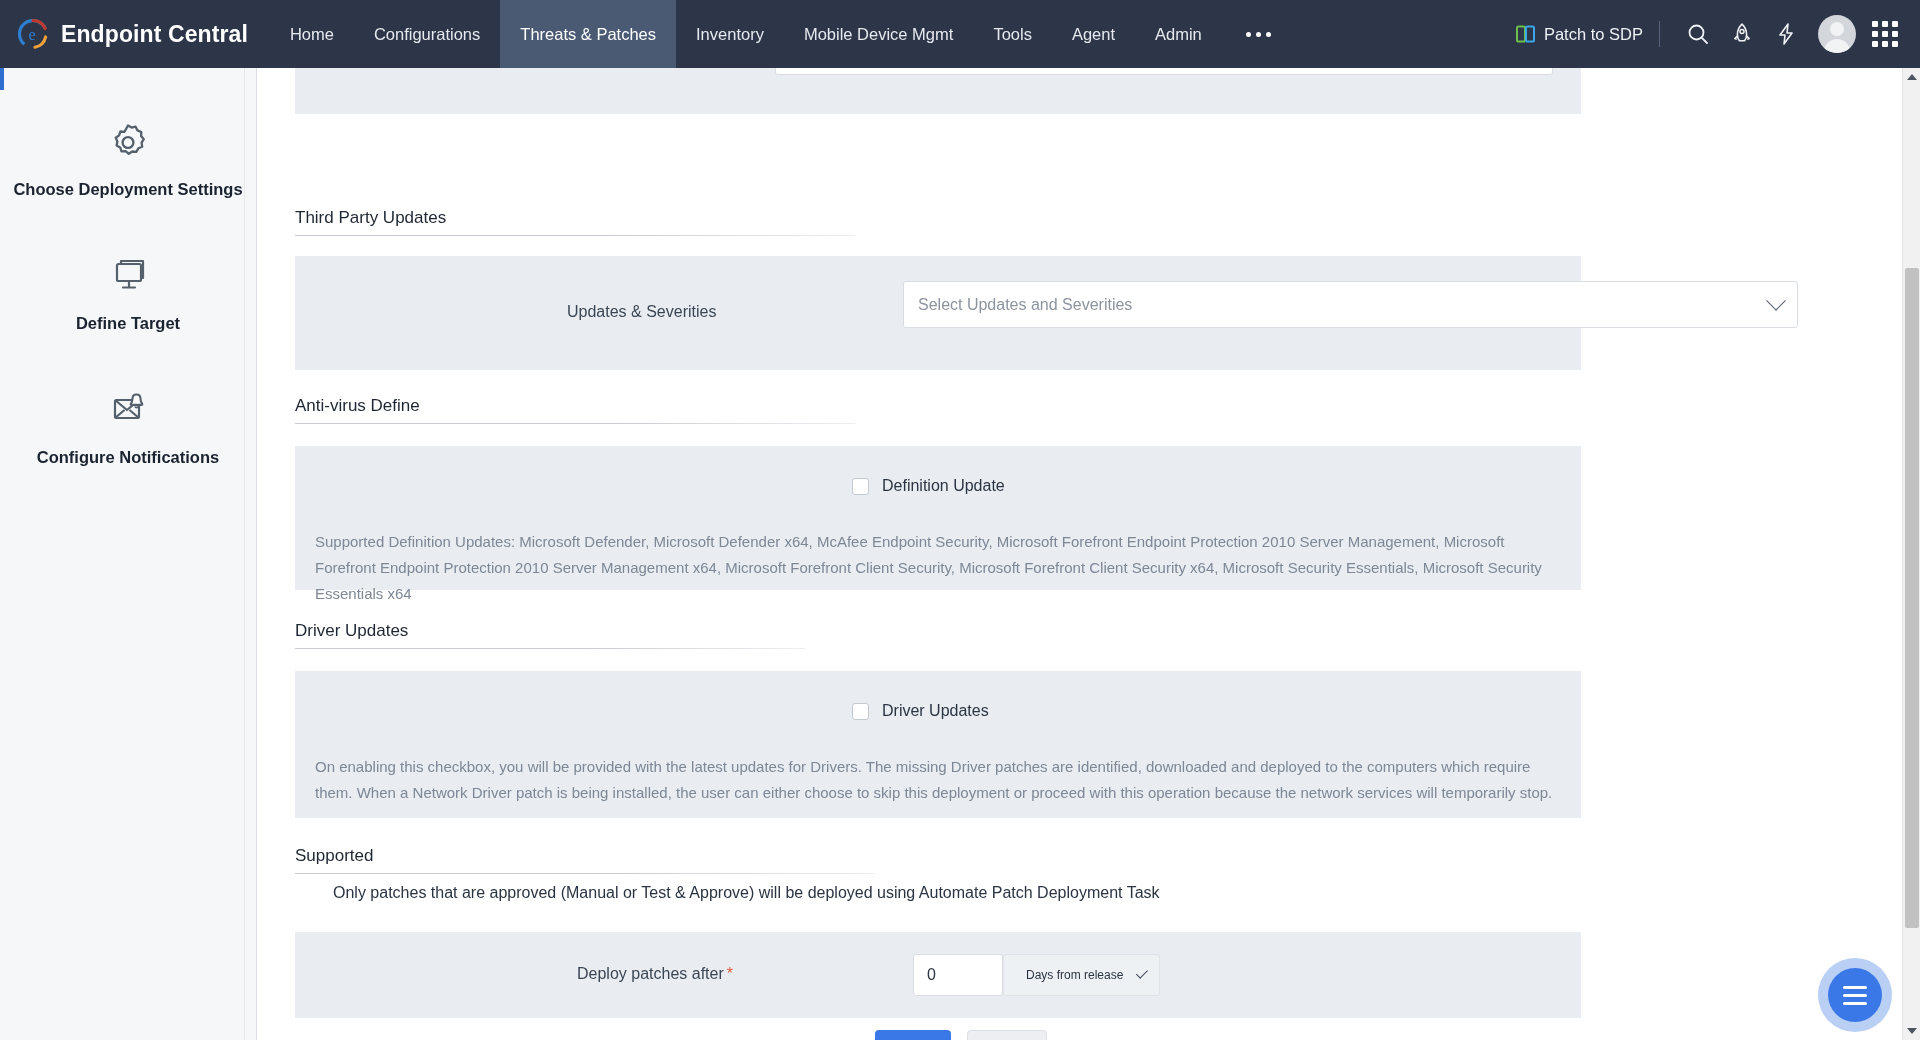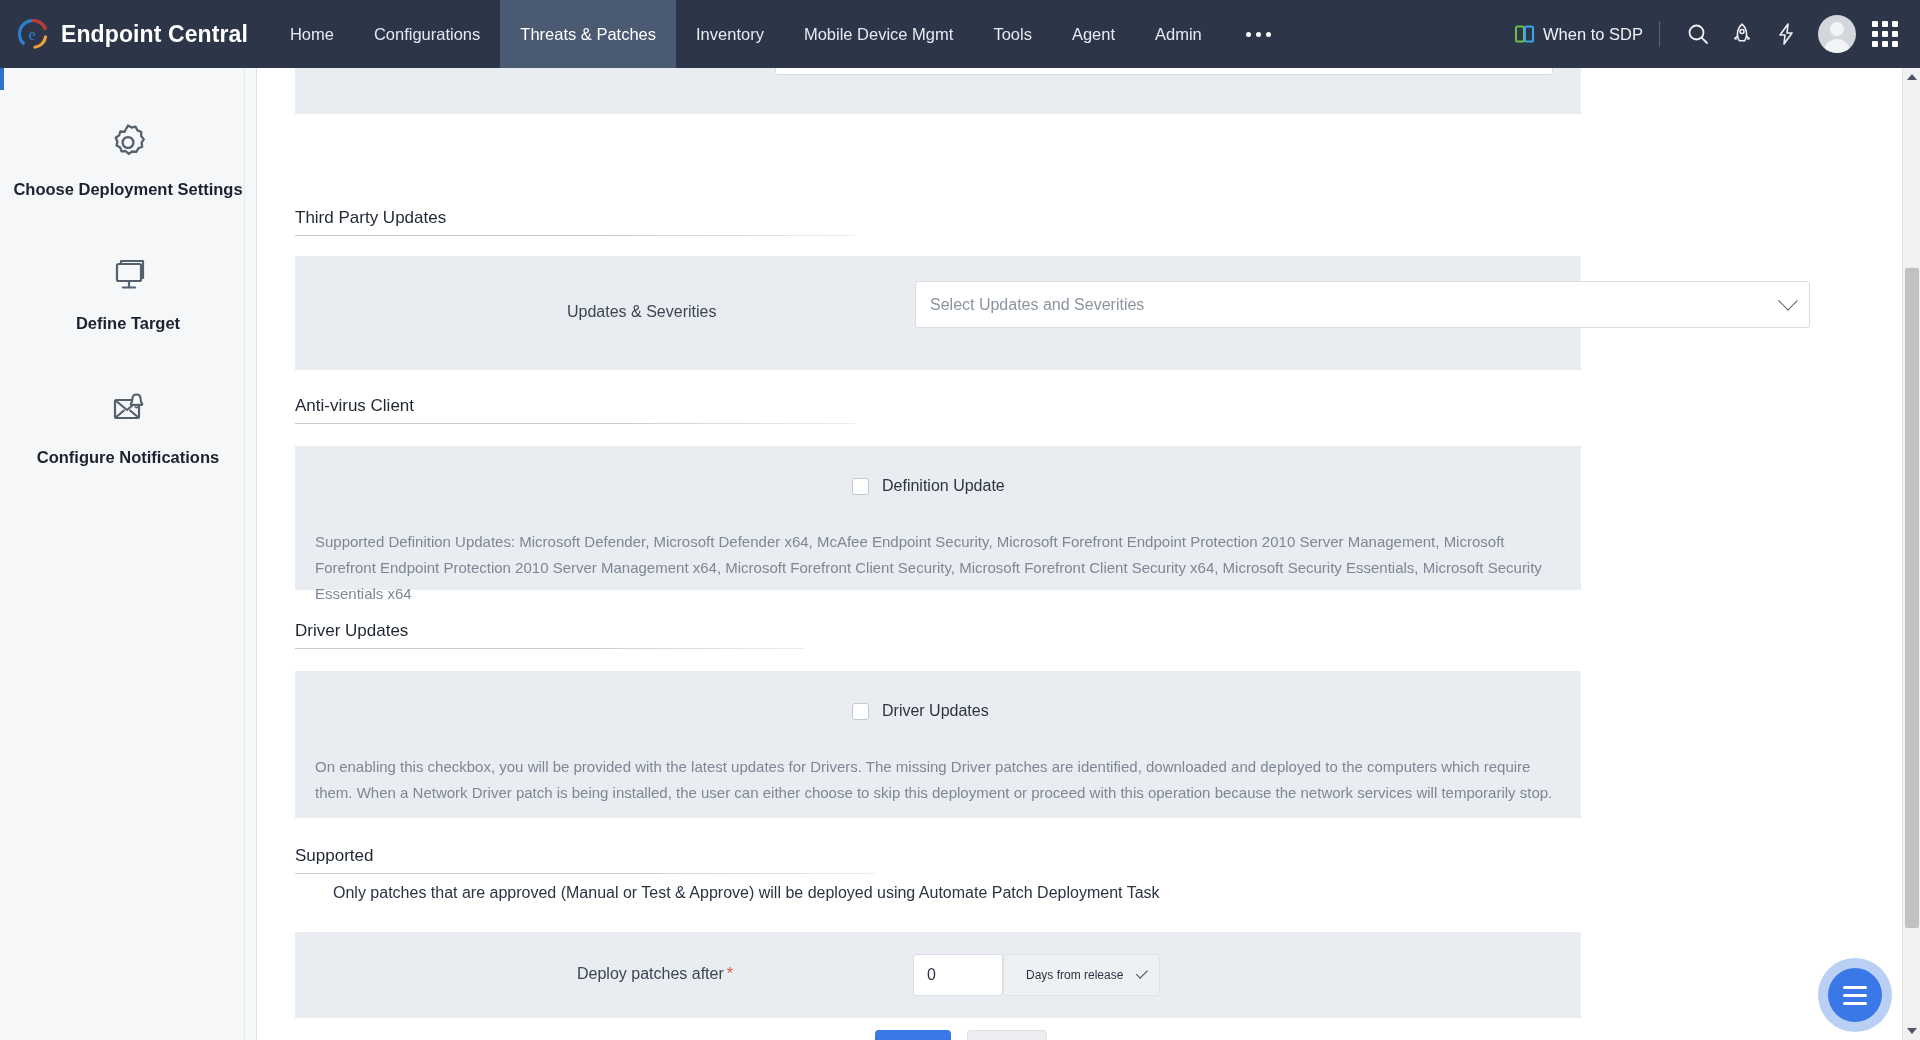--- a/index.html
+++ b/index.html
@@ -130,21 +130,21 @@
   .panel {
     position:absolute; background:#e9edf2;
   }
   .field-label {
     position:absolute; font-size:16px; color:#3b4654; white-space:nowrap;
   }
   .req { color:#e4583a; margin-left:3px; }
 
   .select-box {
     position:absolute; background:#ffffff; border:1px solid #d9dde3; border-radius:3px;
-    display:flex; align-items:center; cursor:pointer;margin-left:12px;
+    display:flex; align-items:center; cursor:pointer;
   }
   .select-box .ph {
     font-size:16px; color:#8c949f; padding-left:14px; white-space:nowrap;
   }
   .chev {
     margin-left:auto; margin-right:14px; width:14px; height:14px;
     border-right:1.6px solid #57606e; border-bottom:1.6px solid #57606e;
     transform: rotate(45deg) translate(-3px,-3px);
   }
 
@@ -255,21 +255,21 @@
   </div>
 
   <div class="topright">
     <div class="jump">
       <span class="sdp-ico">
         <svg width="20" height="20" viewBox="0 0 20 20">
           <rect x="1" y="2.5" width="8" height="15" rx="1.6" fill="none" stroke="#6cbf4b" stroke-width="2"></rect>
           <rect x="10" y="2.5" width="8" height="15" rx="1.6" fill="none" stroke="#3ba6e8" stroke-width="2"></rect>
         </svg>
       </span>
-      <span>When to SDP</span>
+      <span>Patch to SDP</span>
     </div>
 
     <span class="vdiv"></span>
 
     <div class="icobtn">
       <svg width="24" height="24" viewBox="0 0 24 24">
         <circle cx="10.5" cy="10.5" r="7" fill="none" stroke="#f0f2f5" stroke-width="1.8"></circle>
         <line x1="15.6" y1="15.6" x2="21" y2="21" stroke="#f0f2f5" stroke-width="1.8" stroke-linecap="round"></line>
       </svg>
     </div>
@@ -356,21 +356,21 @@
     <div class="sec-rule" style="left:50px; top:167px; width:560px;"></div>
 
     <div class="panel" style="left:50px; top:188px; width:1286px; height:114px;">
       <div class="field-label" style="left:272px; top:47px;">Updates &amp; Severities</div>
       <div class="select-box" style="left:608px; top:25px; width:895px; height:47px;">
         <span class="ph">Select Updates and Severities</span>
         <span class="chev"></span>
       </div>
     </div>
 
-    <div class="sec-title" style="left:50px; top:328px;">Anti-virus Client</div>
+    <div class="sec-title" style="left:50px; top:328px;">Anti-virus Define</div>
     <div class="sec-rule" style="left:50px; top:355px; width:560px;"></div>
 
     <div class="panel" style="left:50px; top:378px; width:1286px; height:144px;">
       <div class="cbrow" style="left:557px; top:31px;">
         <span class="cbox"></span>
         <span class="cblabel">Definition Update</span>
       </div>
       <div class="helptext" style="left:20px; top:83px; width:1250px;">Supported Definition Updates: Microsoft Defender, Microsoft Defender x64, McAfee Endpoint Security, Microsoft Forefront Endpoint Protection 2010 Server Management, Microsoft Forefront Endpoint Protection 2010 Server Management x64, Microsoft Forefront Client Security, Microsoft Forefront Client Security x64, Microsoft Security Essentials, Microsoft Security Essentials x64</div>
     </div>
 

